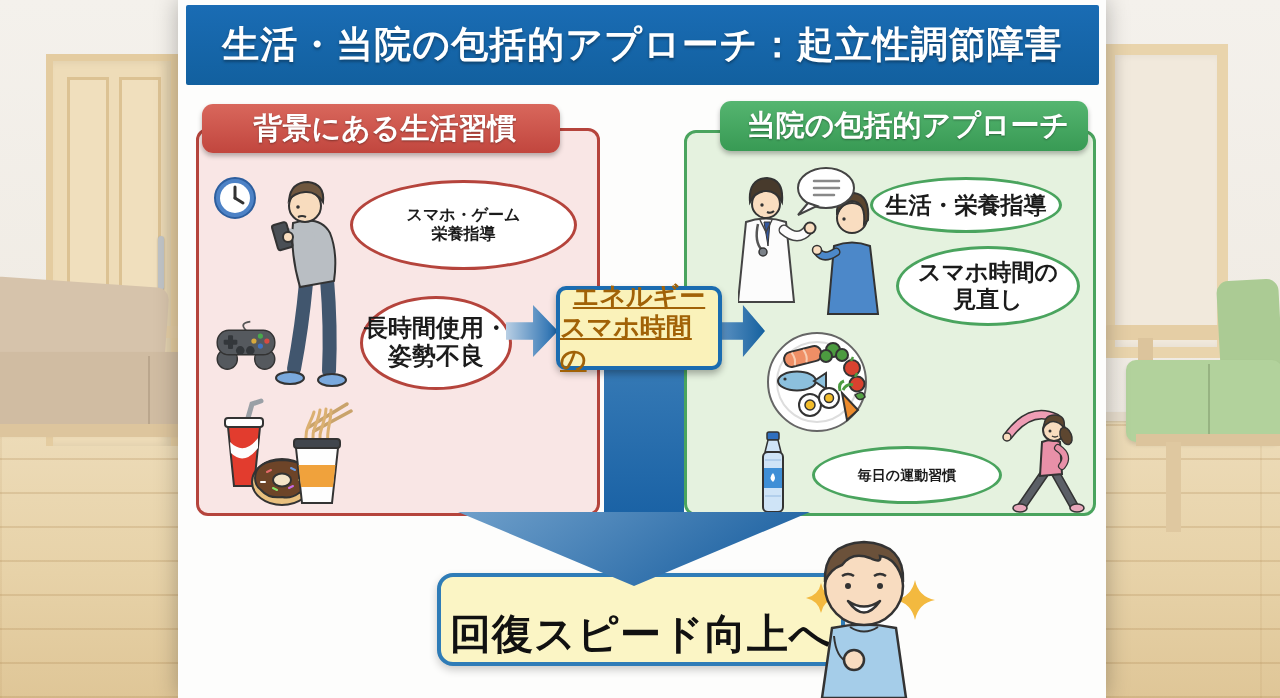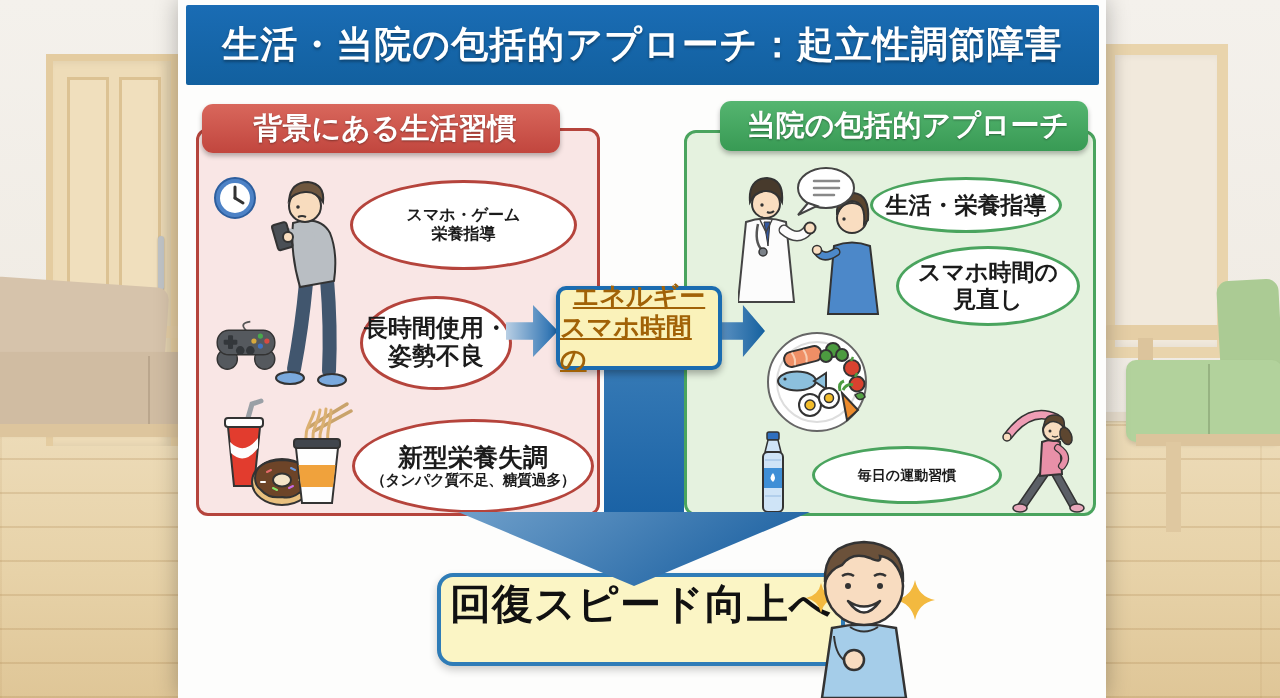--- a/index.html
+++ b/index.html
@@ -52,21 +52,21 @@
   .ellipse{background:#fff;border-radius:50%;display:flex;flex-direction:column;align-items:center;justify-content:center;
            text-align:center;font-weight:bold;color:#1b1b1b;line-height:1.16;}
   .e-red{border:3px solid #b5443c;}
   .e-green{border:3px solid #4aa45e;}
   .sub{font-size:15px;letter-spacing:-0.5px;}
 
   .energy-box{left:556px;top:286px;width:166px;height:84px;background:#faf2ba;border:4px solid #1b6cb0;border-radius:10px;
               display:flex;flex-direction:column;align-items:center;justify-content:center;font-weight:bold;font-size:26px;
               line-height:1.2;color:#a16207;box-shadow:0 4px 7px rgba(0,0,0,.3);z-index:5;text-decoration:underline;}
   .recovery-box{left:437px;top:573px;width:408px;height:93px;background:#fbf5c5;border:4px solid #2f7cb7;border-radius:16px;
-              display:flex;align-items:flex-start;justify-content:center;font-weight:bold;font-size:41px;letter-spacing:1px;
+              display:flex;align-items:flex-end;justify-content:center;font-weight:bold;font-size:41px;letter-spacing:1px;
               color:#111;box-shadow:0 4px 9px rgba(0,0,0,.2);}
 
   .h-arrow{z-index:4;}
   .h-arrow .shape{width:100%;height:100%;
     clip-path:polygon(0 33%,52% 33%,52% 0,100% 50%,52% 100%,52% 67%,0 67%);}
   .shaft{left:604px;top:370px;width:80px;height:146px;background:linear-gradient(180deg,#3579b5,#1a62a5);z-index:1;}
   .arrowhead{left:458px;top:512px;width:352px;height:74px;z-index:2;
     background:linear-gradient(145deg,#6f9fca,#11599c);clip-path:polygon(0 0,100% 0,50% 100%);}
 </style>
 </head>
@@ -113,24 +113,20 @@
     <span>背景にある生活習慣</span>
   </div>
 
   <div class="abs ellipse e-red" style="left:350px;top:180px;width:227px;height:90px;font-size:16px;font-family:Liberation Serif, serif;">
     <span>スマホ・ゲーム</span>
     <span>栄養指導</span>
   </div>
   <div class="abs ellipse e-red" style="left:360px;top:296px;width:152px;height:94px;font-size:24px;">
     <span>長時間使用・</span>
     <span>姿勢不良</span>
-  </div>
-  <div class="abs ellipse e-red" style="left:352px;top:419px;width:242px;height:94px;font-size:25px;">
-    <span>新型栄養失調</span>
-    <span class="sub">（タンパク質不足、糖質過多）</span>
   </div>
 
   <svg class="abs" style="left:213px;top:176px;" width="44" height="44" viewBox="0 0 44 44">
     <circle cx="22" cy="22" r="20" fill="#4d82c6" stroke="#2d5e9e" stroke-width="2"></circle>
     <circle cx="22" cy="22" r="15" fill="#fff"></circle>
     <line x1="22" y1="22" x2="22" y2="11" stroke="#333" stroke-width="3" stroke-linecap="round"></line>
     <line x1="22" y1="22" x2="30" y2="27" stroke="#333" stroke-width="3" stroke-linecap="round"></line>
   </svg>
 
   <svg class="abs" style="left:248px;top:175px;" width="110" height="220" viewBox="0 0 110 220">

